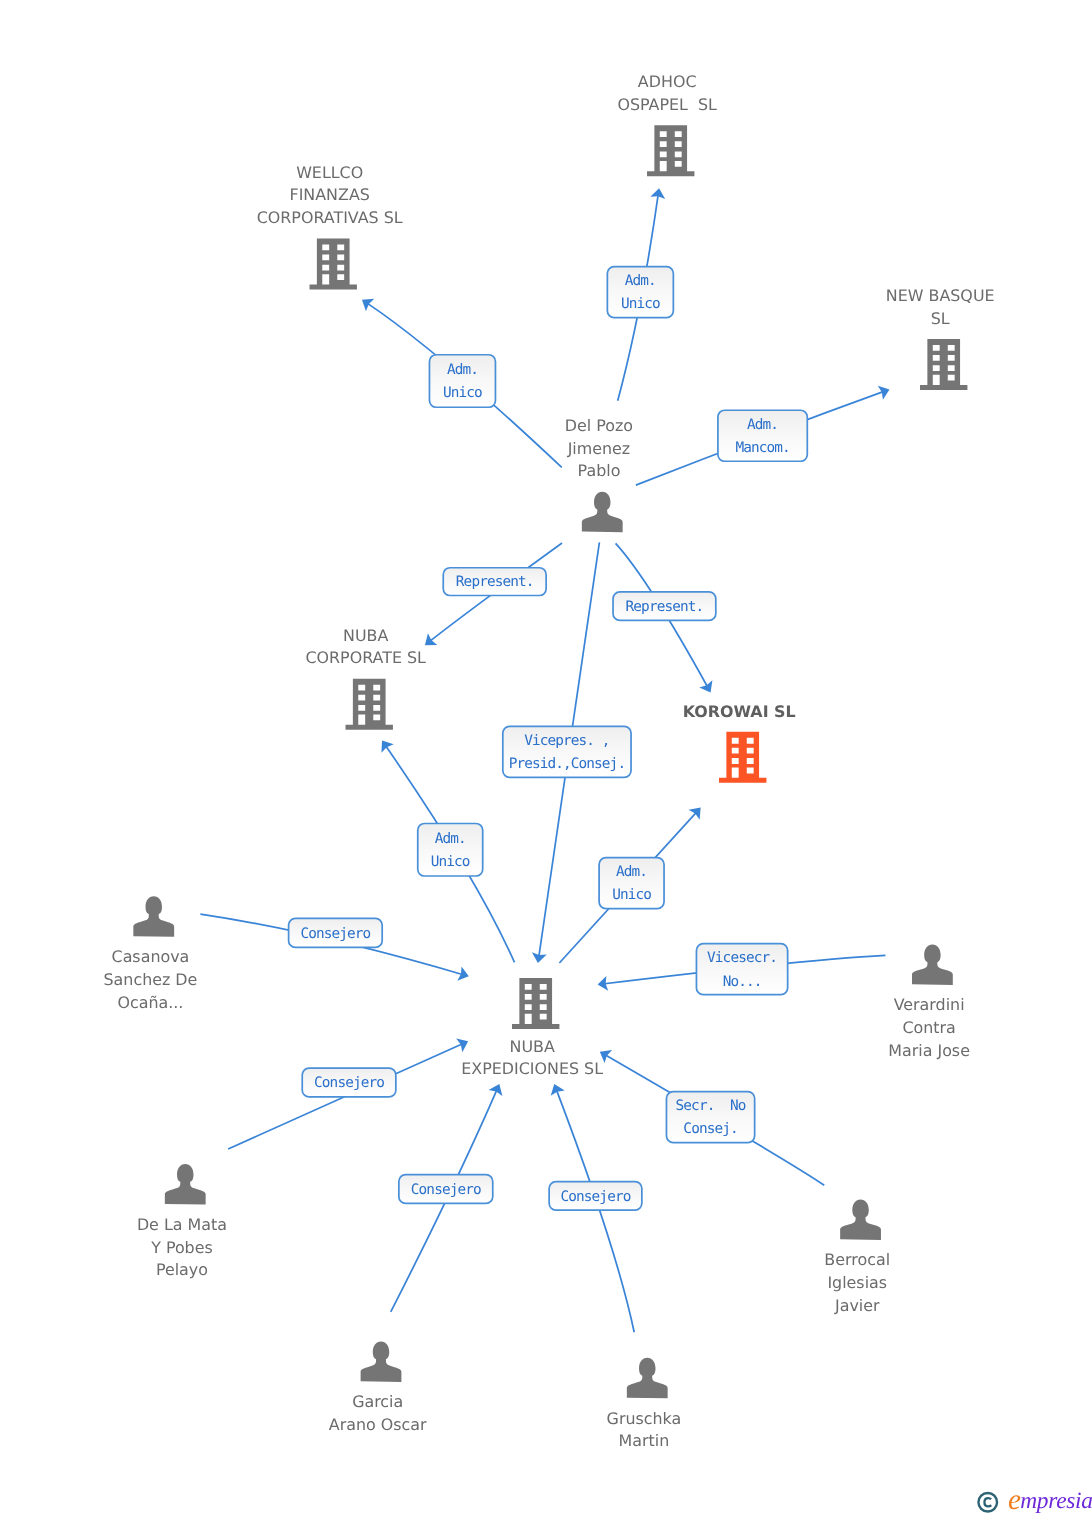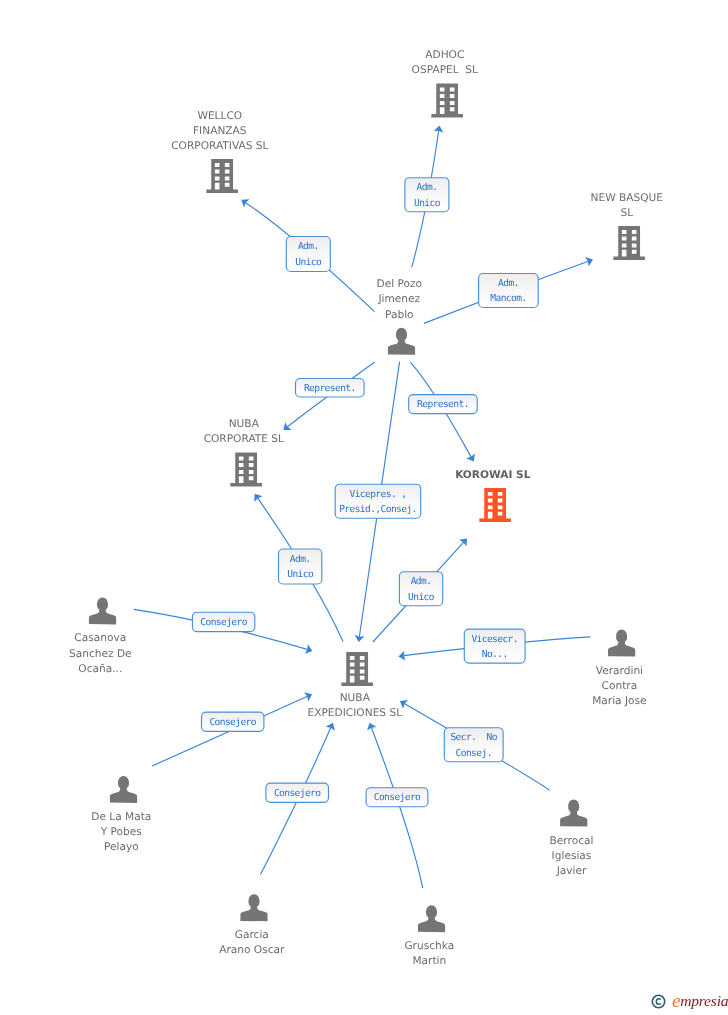--- a/index.html
+++ b/index.html
@@ -23,21 +23,21 @@
         color:#2d6277;letter-spacing:-0.2px;}
 </style>
 <style>
     .nodelabel{fill:#6b6b6b;}
     .nodelabel.hl{fill:#5f5f5f;}
     .edgelabel{fill:#2a6fc9;}
     .edgeline{stroke:#3A84D8;}
     .arrow{fill:#3A84D8;}
     .lblbox{stroke:#4A90D9;}
     .wm-e{color:#F07D20;}
-    .wm-rest{color:#7f1d1d;}
+    .wm-rest{color:#6d28d9;}
     #copyright-ring, #copyright-c{stroke:#2C6273;}
   </style></head>
 <body>
 
 <div id="stage">
   <svg id="graph" width="728" height="1015" xmlns="http://www.w3.org/2000/svg">
     <defs>
       <linearGradient id="boxgrad" x1="0" y1="0" x2="0" y2="1">
         <stop offset="0" stop-color="#eeeeee"></stop>
         <stop offset="0.5" stop-color="#f8f8f8"></stop>

